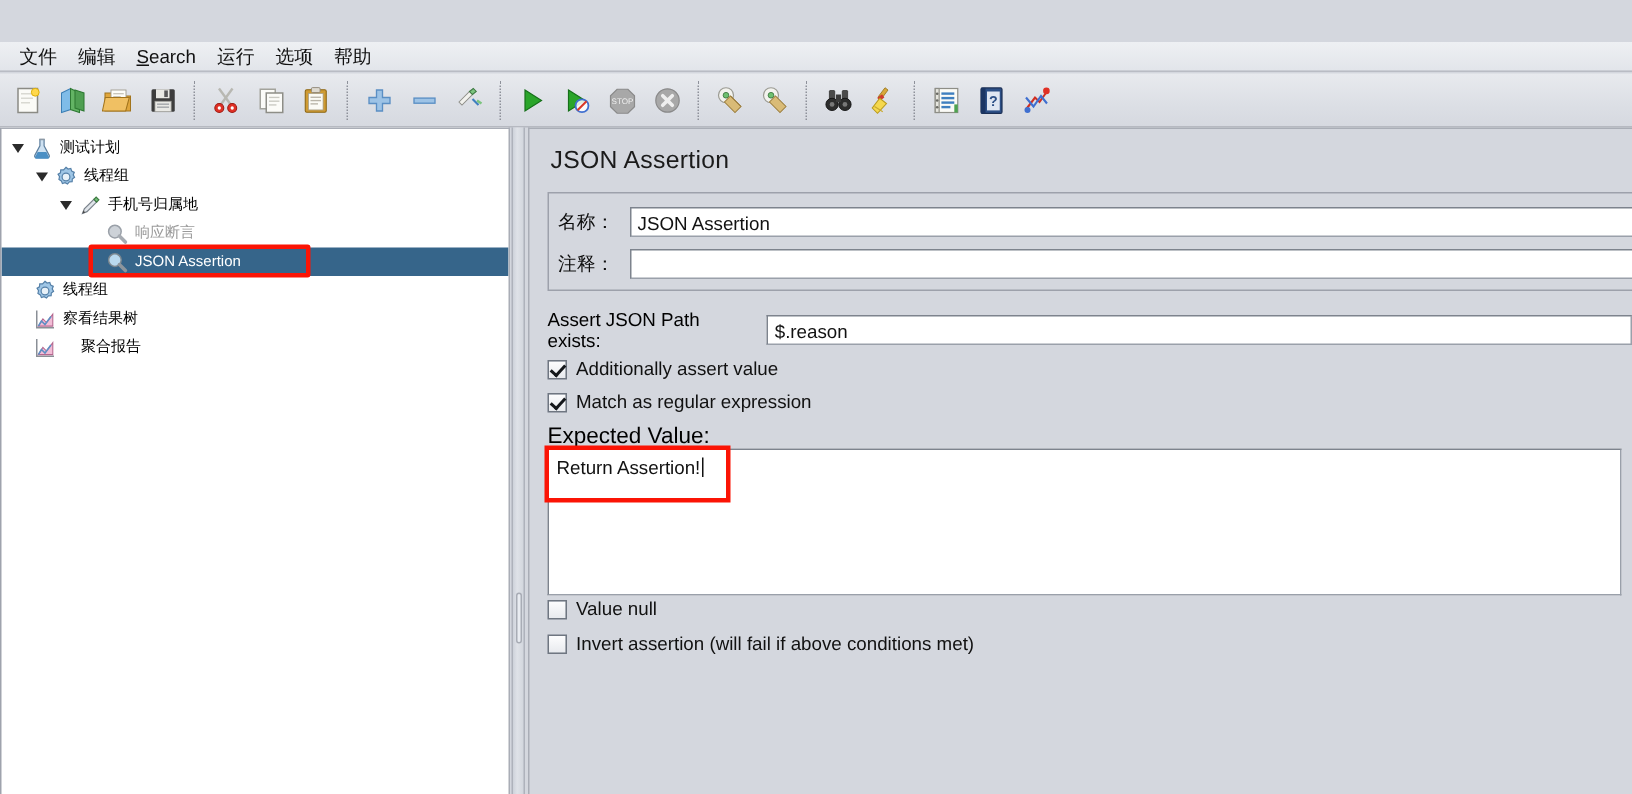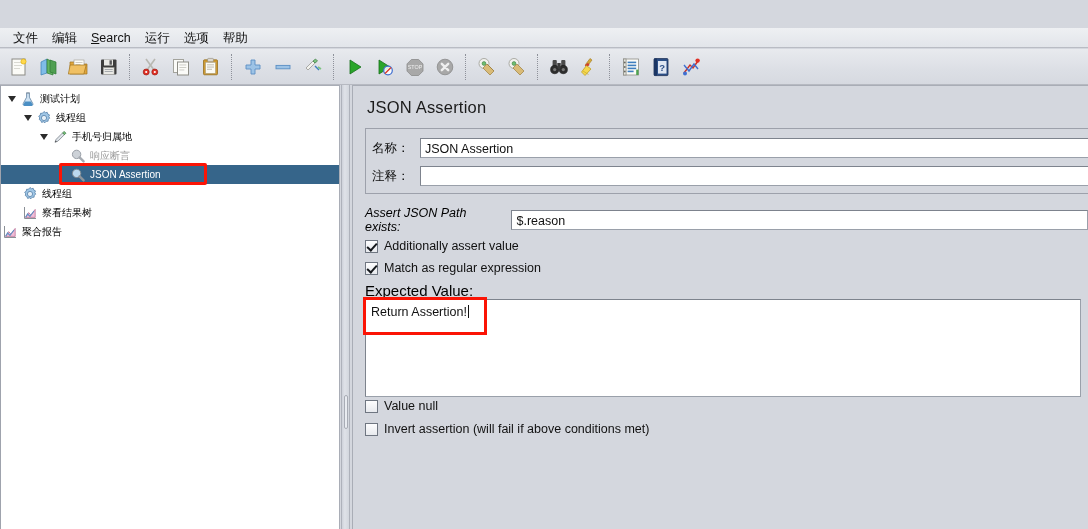--- a/index.html
+++ b/index.html
@@ -201,21 +201,20 @@
 
   .row-jsonpath {
     position: absolute;
     left: 12px; top: 120px;
     display: flex;
     align-items: center;
   }
   .row-jsonpath .lbl {
     font-size: 12.5px;
     margin-right: 7px;
-    font-style: italic;
   }
 
   .cbrow {
     position: absolute;
     left: 12px;
     display: flex;
     align-items: center;
     height: 18px;
     cursor: default;
   }
@@ -589,21 +588,21 @@
         <div class="ticon">
           <svg width="16" height="16" viewBox="0 0 16 16">
             <path d="M2.5 2 v11.5 h11.5" stroke="#8a8f96" stroke-width="1" fill="none"></path>
             <path d="M3.6 12.4 L6.6 7.6 L9 10 L13.2 4.4 L13.2 12.4 Z" fill="#f2bdd6" stroke="#b5678f" stroke-width="0.7"></path>
             <path d="M3.6 12.4 L5.6 9 L8 11.4 L12 6" stroke="#5f8fc4" stroke-width="1.1" fill="none"></path>
           </svg>
         </div>
         <span class="tree-label">察看结果树</span>
       </div>
 
-      <div class="tree-row" style="">
+      <div class="tree-row" style="padding-left:20px;gap:12px;">
         <div class="ticon">
           <svg width="16" height="16" viewBox="0 0 16 16">
             <path d="M2.5 2 v11.5 h11.5" stroke="#8a8f96" stroke-width="1" fill="none"></path>
             <path d="M3.6 12.4 L6.6 7.6 L9 10 L13.2 4.4 L13.2 12.4 Z" fill="#f2bdd6" stroke="#b5678f" stroke-width="0.7"></path>
             <path d="M3.6 12.4 L5.6 9 L8 11.4 L12 6" stroke="#5f8fc4" stroke-width="1.1" fill="none"></path>
           </svg>
         </div>
         <span class="tree-label">聚合报告</span>
       </div>
 

